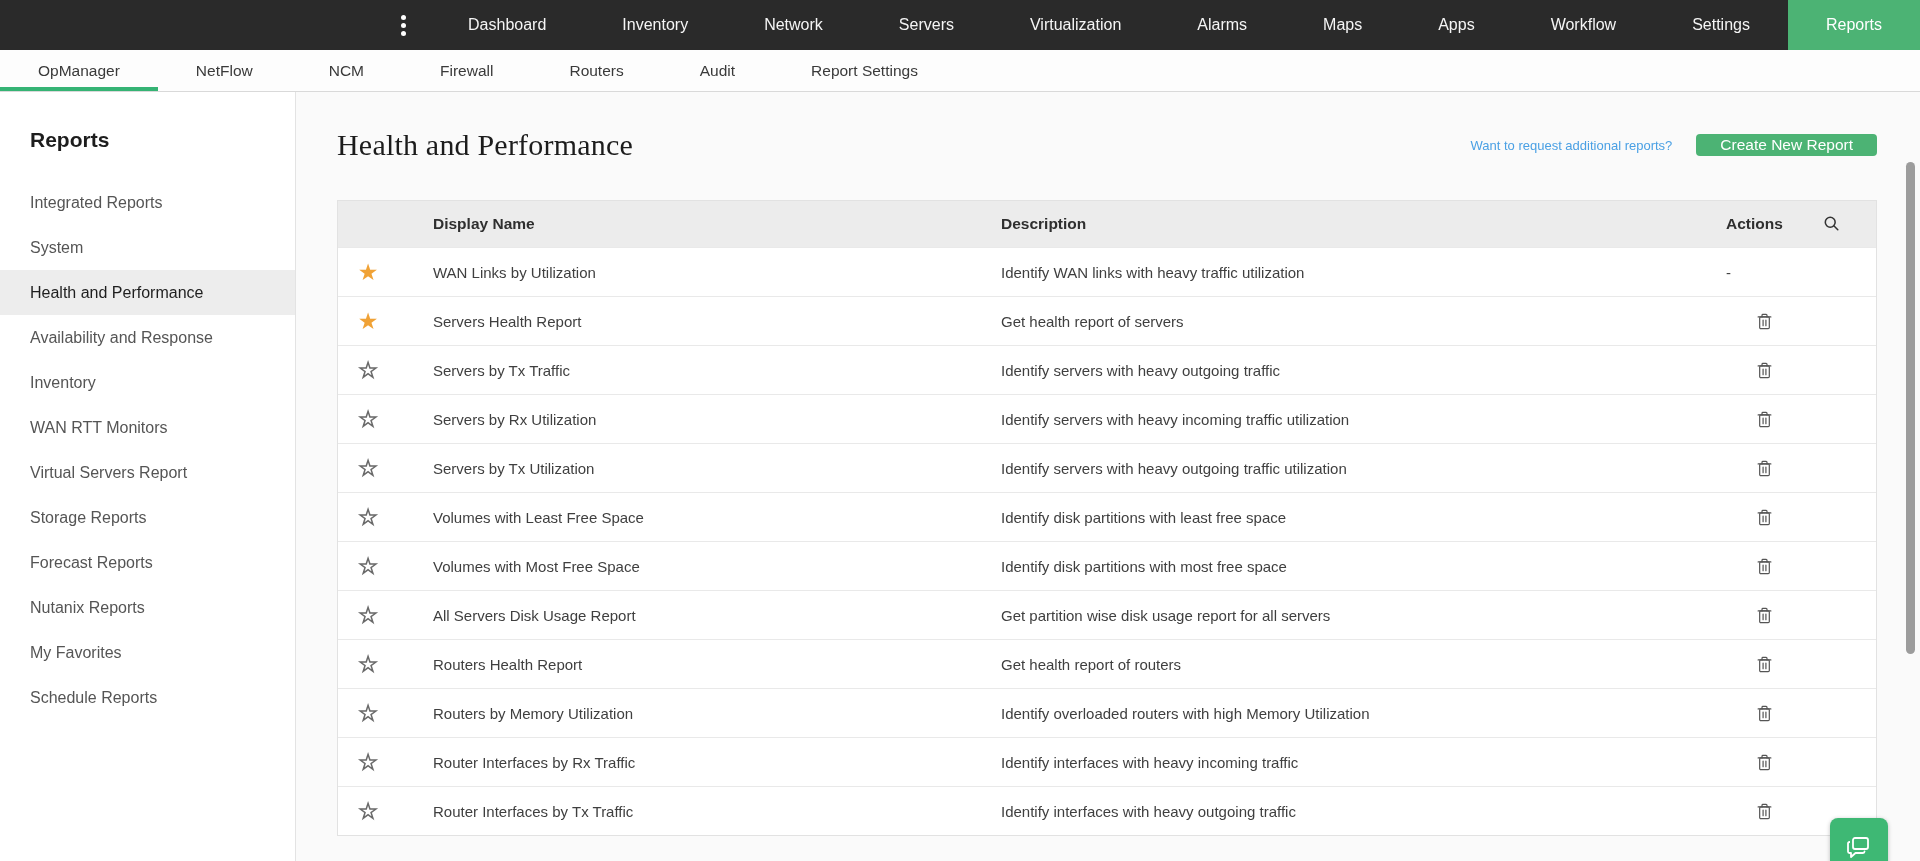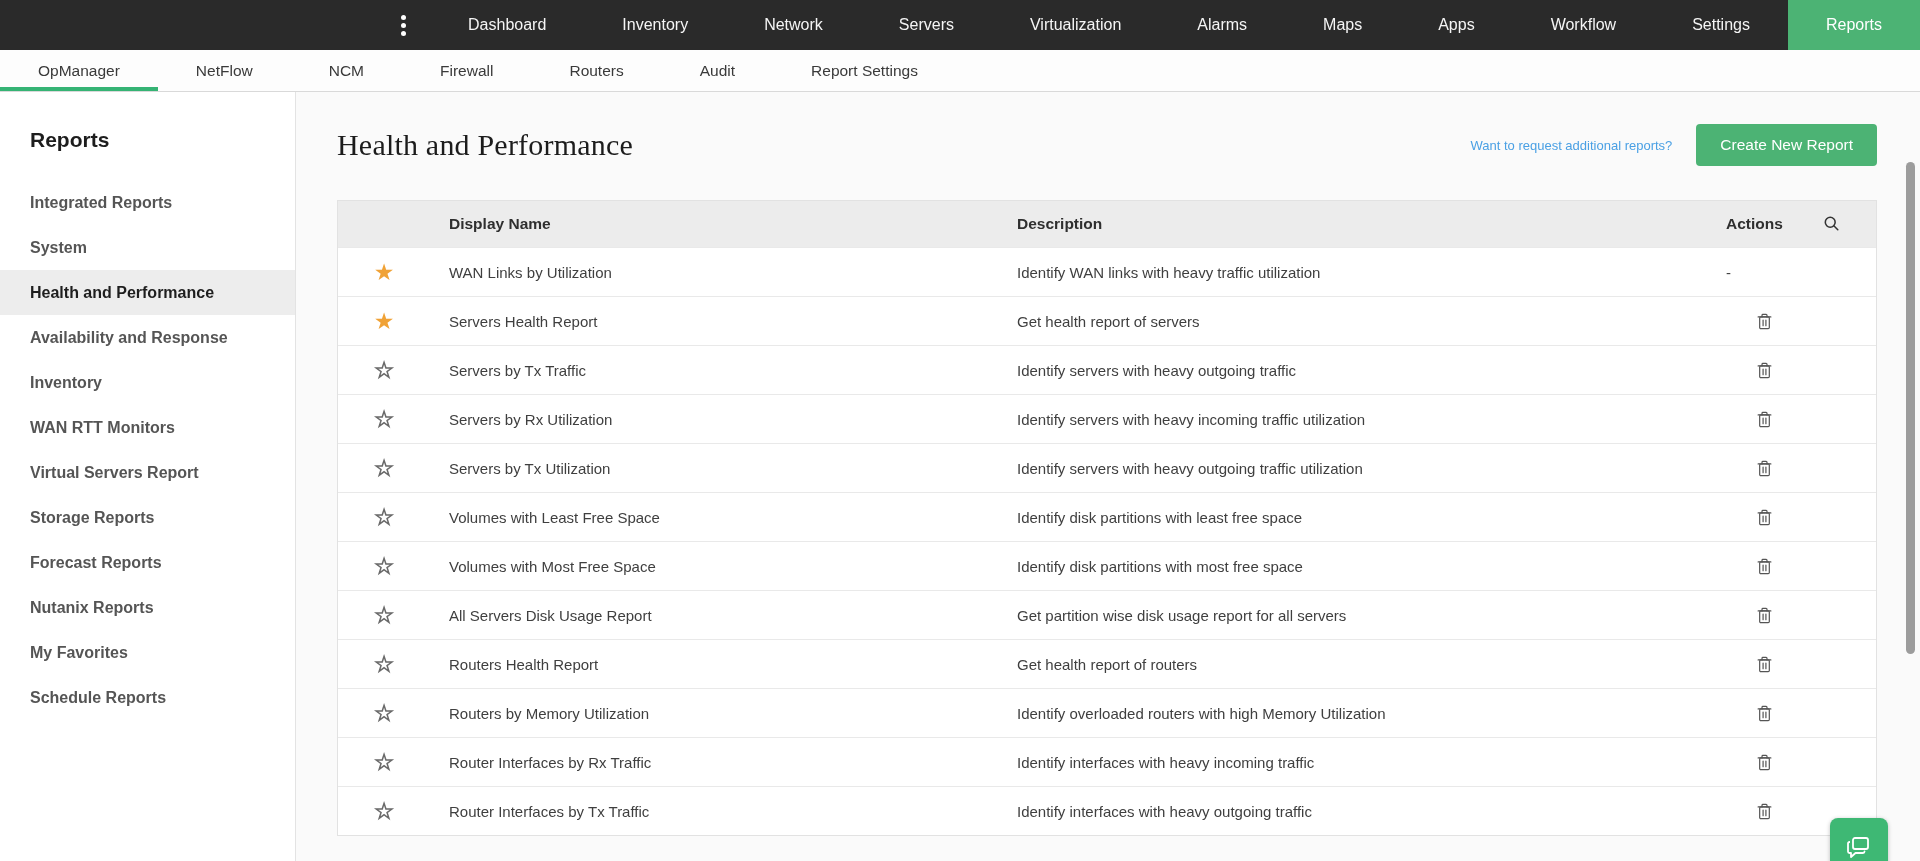--- a/index.html
+++ b/index.html
@@ -16,33 +16,33 @@
   
   .tabbar { height:42px; background:#fdfdfd; border-bottom:1px solid #d9d9d9; display:flex; }
   .tab { position:relative; font-size:15.5px; color:#3a3a3a; line-height:41px; padding:0 38px; cursor:pointer; white-space:nowrap; }
   .tab.active::after { content:""; position:absolute; left:0; right:0; bottom:0; height:4px; background:#35b374; }
 
   
   .app { display:flex; height:769px; }
   .sidebar { width:296px; background:#ffffff; border-right:1px solid #e3e3e3; flex:0 0 296px; }
   .sidebar-title { font-size:21px; font-weight:bold; color:#1d1d1d; margin:36px 0 0 30px; }
   .side-list { margin-top:28px; }
-  .side-item { height:45px; line-height:45px; padding-left:30px; font-size:16px; color:#555555; cursor:pointer; white-space:nowrap;font-weight:bold; }
+  .side-item { height:45px; line-height:45px; padding-left:30px; font-size:16px; color:#555555; cursor:pointer; white-space:nowrap; }
   .side-item.active { background:#ededed; color:#1e1e1e; }
 
   .content { flex:1; background:#fafafa; padding:0 43px 0 41px; position:relative; }
   .content-header { margin-top:33px; display:flex; justify-content:space-between; align-items:center; height:40px; }
   .page-title { font-family:"Liberation Serif", serif; font-size:30px; color:#1c1c1c; letter-spacing:0.2px; }
   .header-right { display:flex; align-items:center; gap:24px; }
   .request-link { color:#4aa0e4; font-size:13px; cursor:pointer; }
-  .create-btn { background:#4cb374; color:#ffffff; border:none; font-size:15.5px; height:42px; padding:0 24px; border-radius:4px; cursor:pointer; font-family:"Liberation Sans", sans-serif; }
+  .create-btn { background:#4cb374; color:#ffffff; border:none; font-size:15.5px; height:22px; padding:0 24px; border-radius:4px; cursor:pointer; font-family:"Liberation Sans", sans-serif; }
 
   
   .report-table { margin-top:35px; background:#ffffff; border:1px solid #e2e2e2; }
-  .t-head, .t-row { display:grid; grid-template-columns:60px 603px 1fr 150px; align-items:center;padding-left:16px; }
+  .t-head, .t-row { display:grid; grid-template-columns:60px 603px 1fr 150px; align-items:center; }
   .t-head { height:46px; background:#ececec; font-size:15.5px; font-weight:600; color:#2f2f2f; }
   .t-row { height:49px; border-top:1px solid #e9e9e9; font-size:15px; color:#3f3f3f; background:#ffffff; }
   .c-name { padding-left:35px; }
   .c-desc { }
   .c-actions { position:relative; display:flex; align-items:flex-start; }
   .t-head .c-actions { justify-content:space-between; padding-right:36px; }
   .search-btn { display:flex; align-items:center; cursor:pointer; }
   .c-star { text-align:center; font-size:23px; cursor:pointer; line-height:1; }
   .star.filled::before { content:"★"; color:#f0a236; }
   .star.outline::before { content:"☆"; color:#6a6a6a; font-weight:700; }

